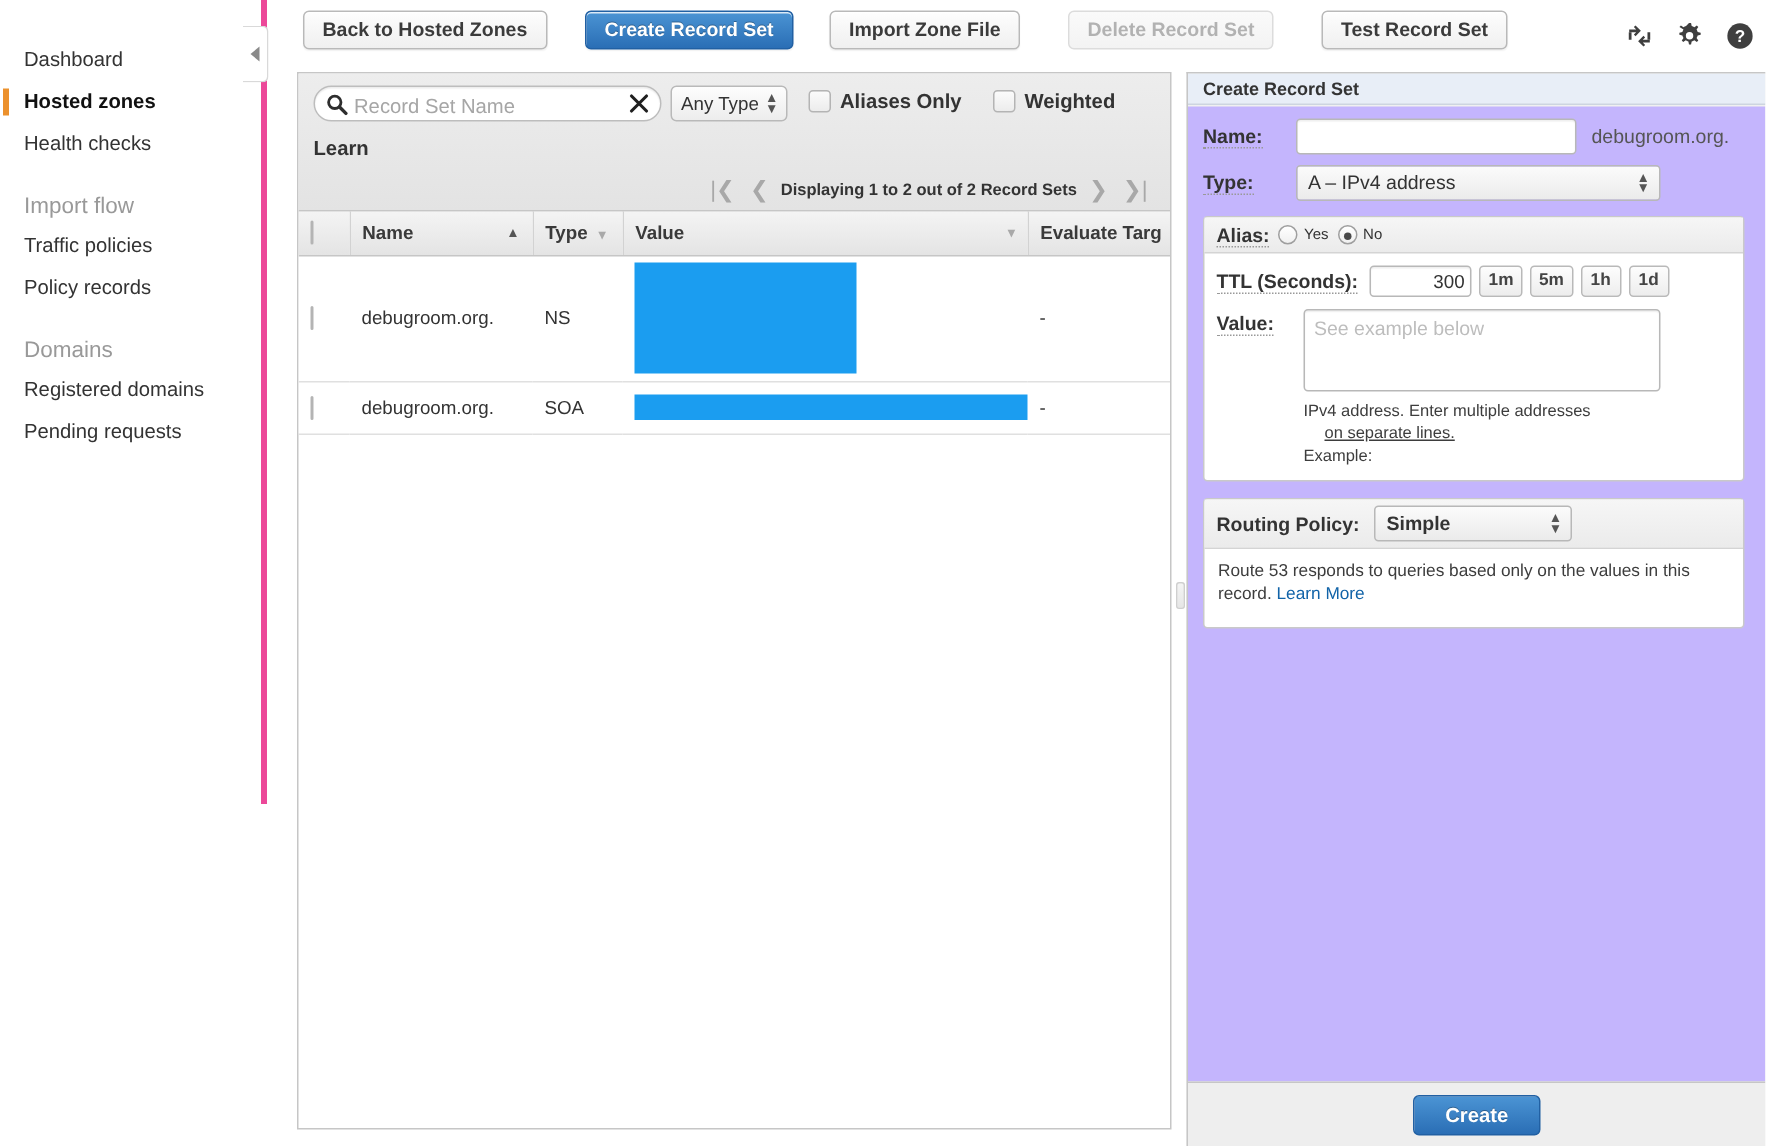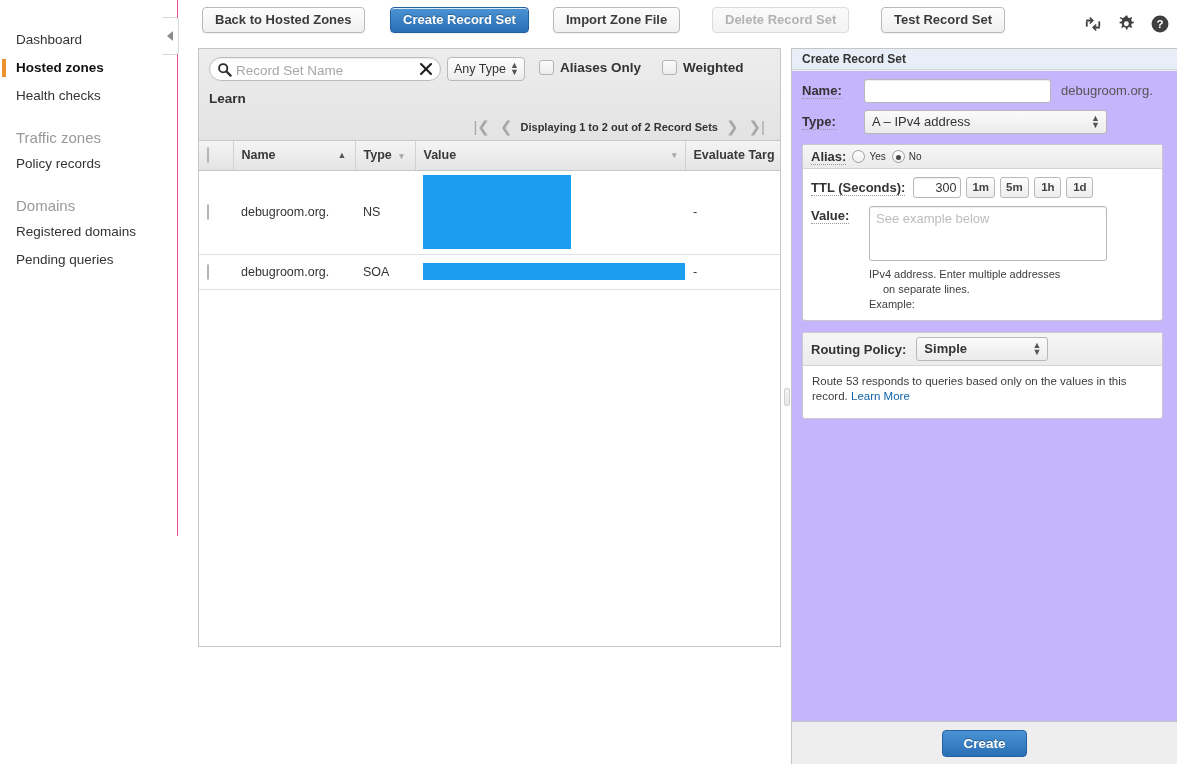--- a/index.html
+++ b/index.html
@@ -18,21 +18,21 @@
     height: 764px;
     background: #ffffff;
   }
 
   
   #sidebar {
     position: absolute;
     left: 0; top: 0;
     width: 178px; height: 536px;
     background: #ffffff;
-    border-right: 1px solid #ec4899;
+    border-right: 4px solid #ec4899;
   }
   .nav-list { padding-top: 26px; }
   .nav-item {
     position: relative;
     padding: 6px 10px 6px 16px;
     font-size: 13.5px;
     color: #333;
     line-height: 16px;
     cursor: pointer;
   }
@@ -123,21 +123,21 @@
     color: #444;
   }
   #icon-refresh { left: 904px; }
   #icon-gear    { left: 937px; }
   #icon-help    { left: 971px; }
 
   
   #list-panel {
     position: absolute;
     left: 198px; top: 48px;
-    width: 583px; height: 599px;
+    width: 583px; height: 705px;
     background: #ffffff;
     border: 1px solid #c6c6c6;
     overflow: hidden;
   }
   #filter-bar {
     position: relative;
     height: 92px;
     background: linear-gradient(to bottom, #ededed 0%, #e3e3e3 100%);
     border-bottom: 1px solid #c6c6c6;
   }
@@ -386,39 +386,38 @@
     width: 5px; height: 5px;
     border-radius: 50%;
     background: #4a4a4a;
   }
   .radio-lbl { font-size: 10px; font-weight: normal; color: #333; }
   .boxgroup-body { padding: 8px; }
 
   #ttl-row { display: flex; align-items: center; margin-bottom: 8px; }
   #ttl-label { font-size: 13px; font-weight: bold; color: #333; margin-right: 8px; }
   #ttl-input {
-    width: 48px; height: 21px;
+    width: 68px; height: 21px;
     text-align: right;
     font-size: 12.5px;
     padding: 0 4px;
   }
   .ttl-btn {
     height: 21px;
     min-width: 27px;
     margin-left: 5px;
     padding: 0 5px;
     font-size: 11.5px;
     font-weight: bold;
     color: #444;
     background: linear-gradient(to bottom, #fdfdfd 0%, #ededed 100%);
     border: 1px solid #b9b9b9;
     border-radius: 3px;
     cursor: pointer;
     line-height: 19px;
-    text-align: right;
   }
   #value-row { display: flex; align-items: flex-start; }
   #value-label { font-size: 13px; font-weight: bold; color: #333; width: 58px; flex: 0 0 58px; padding-top: 2px; }
   #value-textarea {
     width: 238px; height: 55px;
     border: 1px solid #b8b8b8;
     border-radius: 3px;
     box-shadow: 0 1px 1px rgba(0,0,0,0.07) inset;
     font-family: "Liberation Sans", sans-serif;
     font-size: 13px;
@@ -427,21 +426,21 @@
     resize: none;
     outline: none;
   }
   #value-textarea::placeholder { color: #bdbdbd; }
   #value-help {
     margin: 6px 0 0 58px;
     font-size: 11px;
     color: #3d3d3d;
     line-height: 15px;
   }
-  #value-help .ind1 { padding-left: 14px; display: block; }
+  #value-help .ind1 { padding-left: 14px; display: block; text-decoration: underline; }
   #value-help .ind2 { padding-left: 28px; display: block; }
 
   #routing-field { width: 132px; margin-left: 10px; }
   #routing-desc {
     padding: 8px 9px 14px 9px;
     font-size: 11.5px;
     color: #3d3d3d;
     line-height: 15px;
   }
   .link { color: #1163a8; text-decoration: none; cursor: pointer; }
@@ -472,26 +471,27 @@
 <body>
 
 <div id="app">
 
   <div id="sidebar">
     <div class="nav-list">
       <div class="nav-item"><span>Dashboard</span></div>
       <div class="nav-item active"><span>Hosted zones</span></div>
       <div class="nav-item"><span>Health checks</span></div>
 
-      <div class="nav-group">Traffic zones</div>
+      <div class="nav-group">Import flow</div>
+      <div class="nav-item"><span>Traffic policies</span></div>
       <div class="nav-item"><span>Policy records</span></div>
 
       <div class="nav-group">Domains</div>
       <div class="nav-item"><span>Registered domains</span></div>
-      <div class="nav-item"><span>Pending queries</span></div>
+      <div class="nav-item"><span>Pending requests</span></div>
     </div>
   </div>
 
   <div id="collapse-tab">
     <span class="tri"></span>
   </div>
 
   <div id="toolbar">
     <button class="btn" id="btn-back">Back to Hosted Zones</button>
     <button class="btn primary" id="btn-create">Create Record Set</button>

